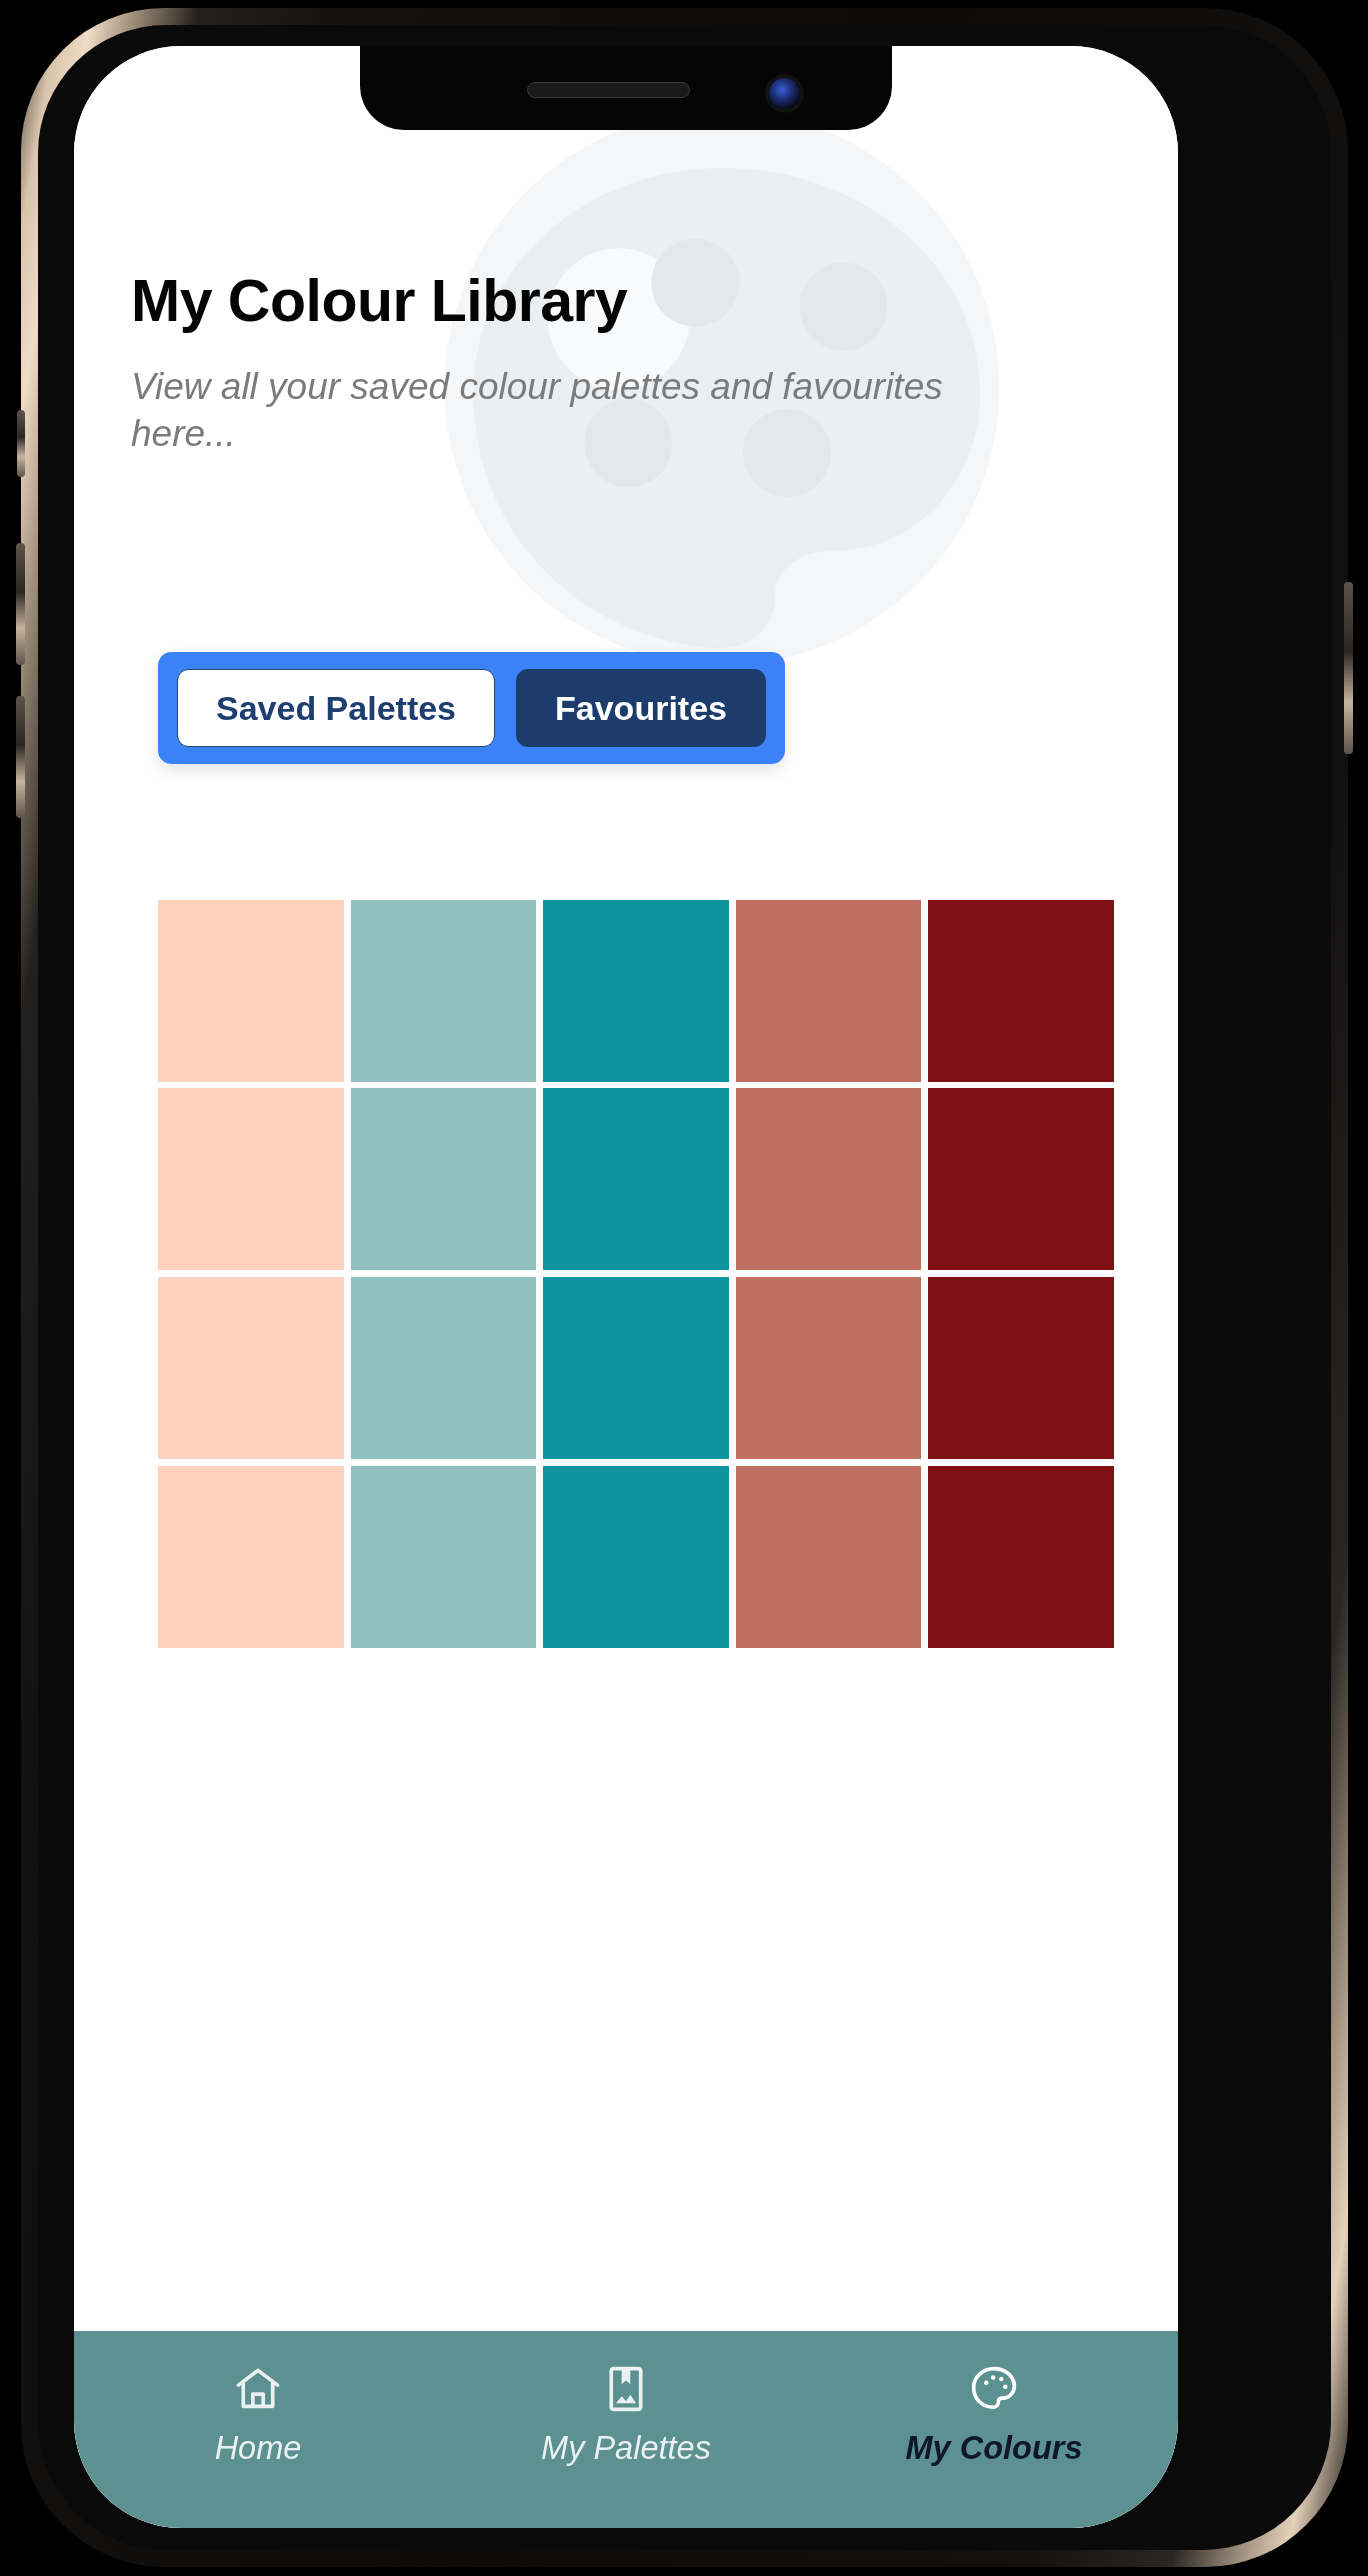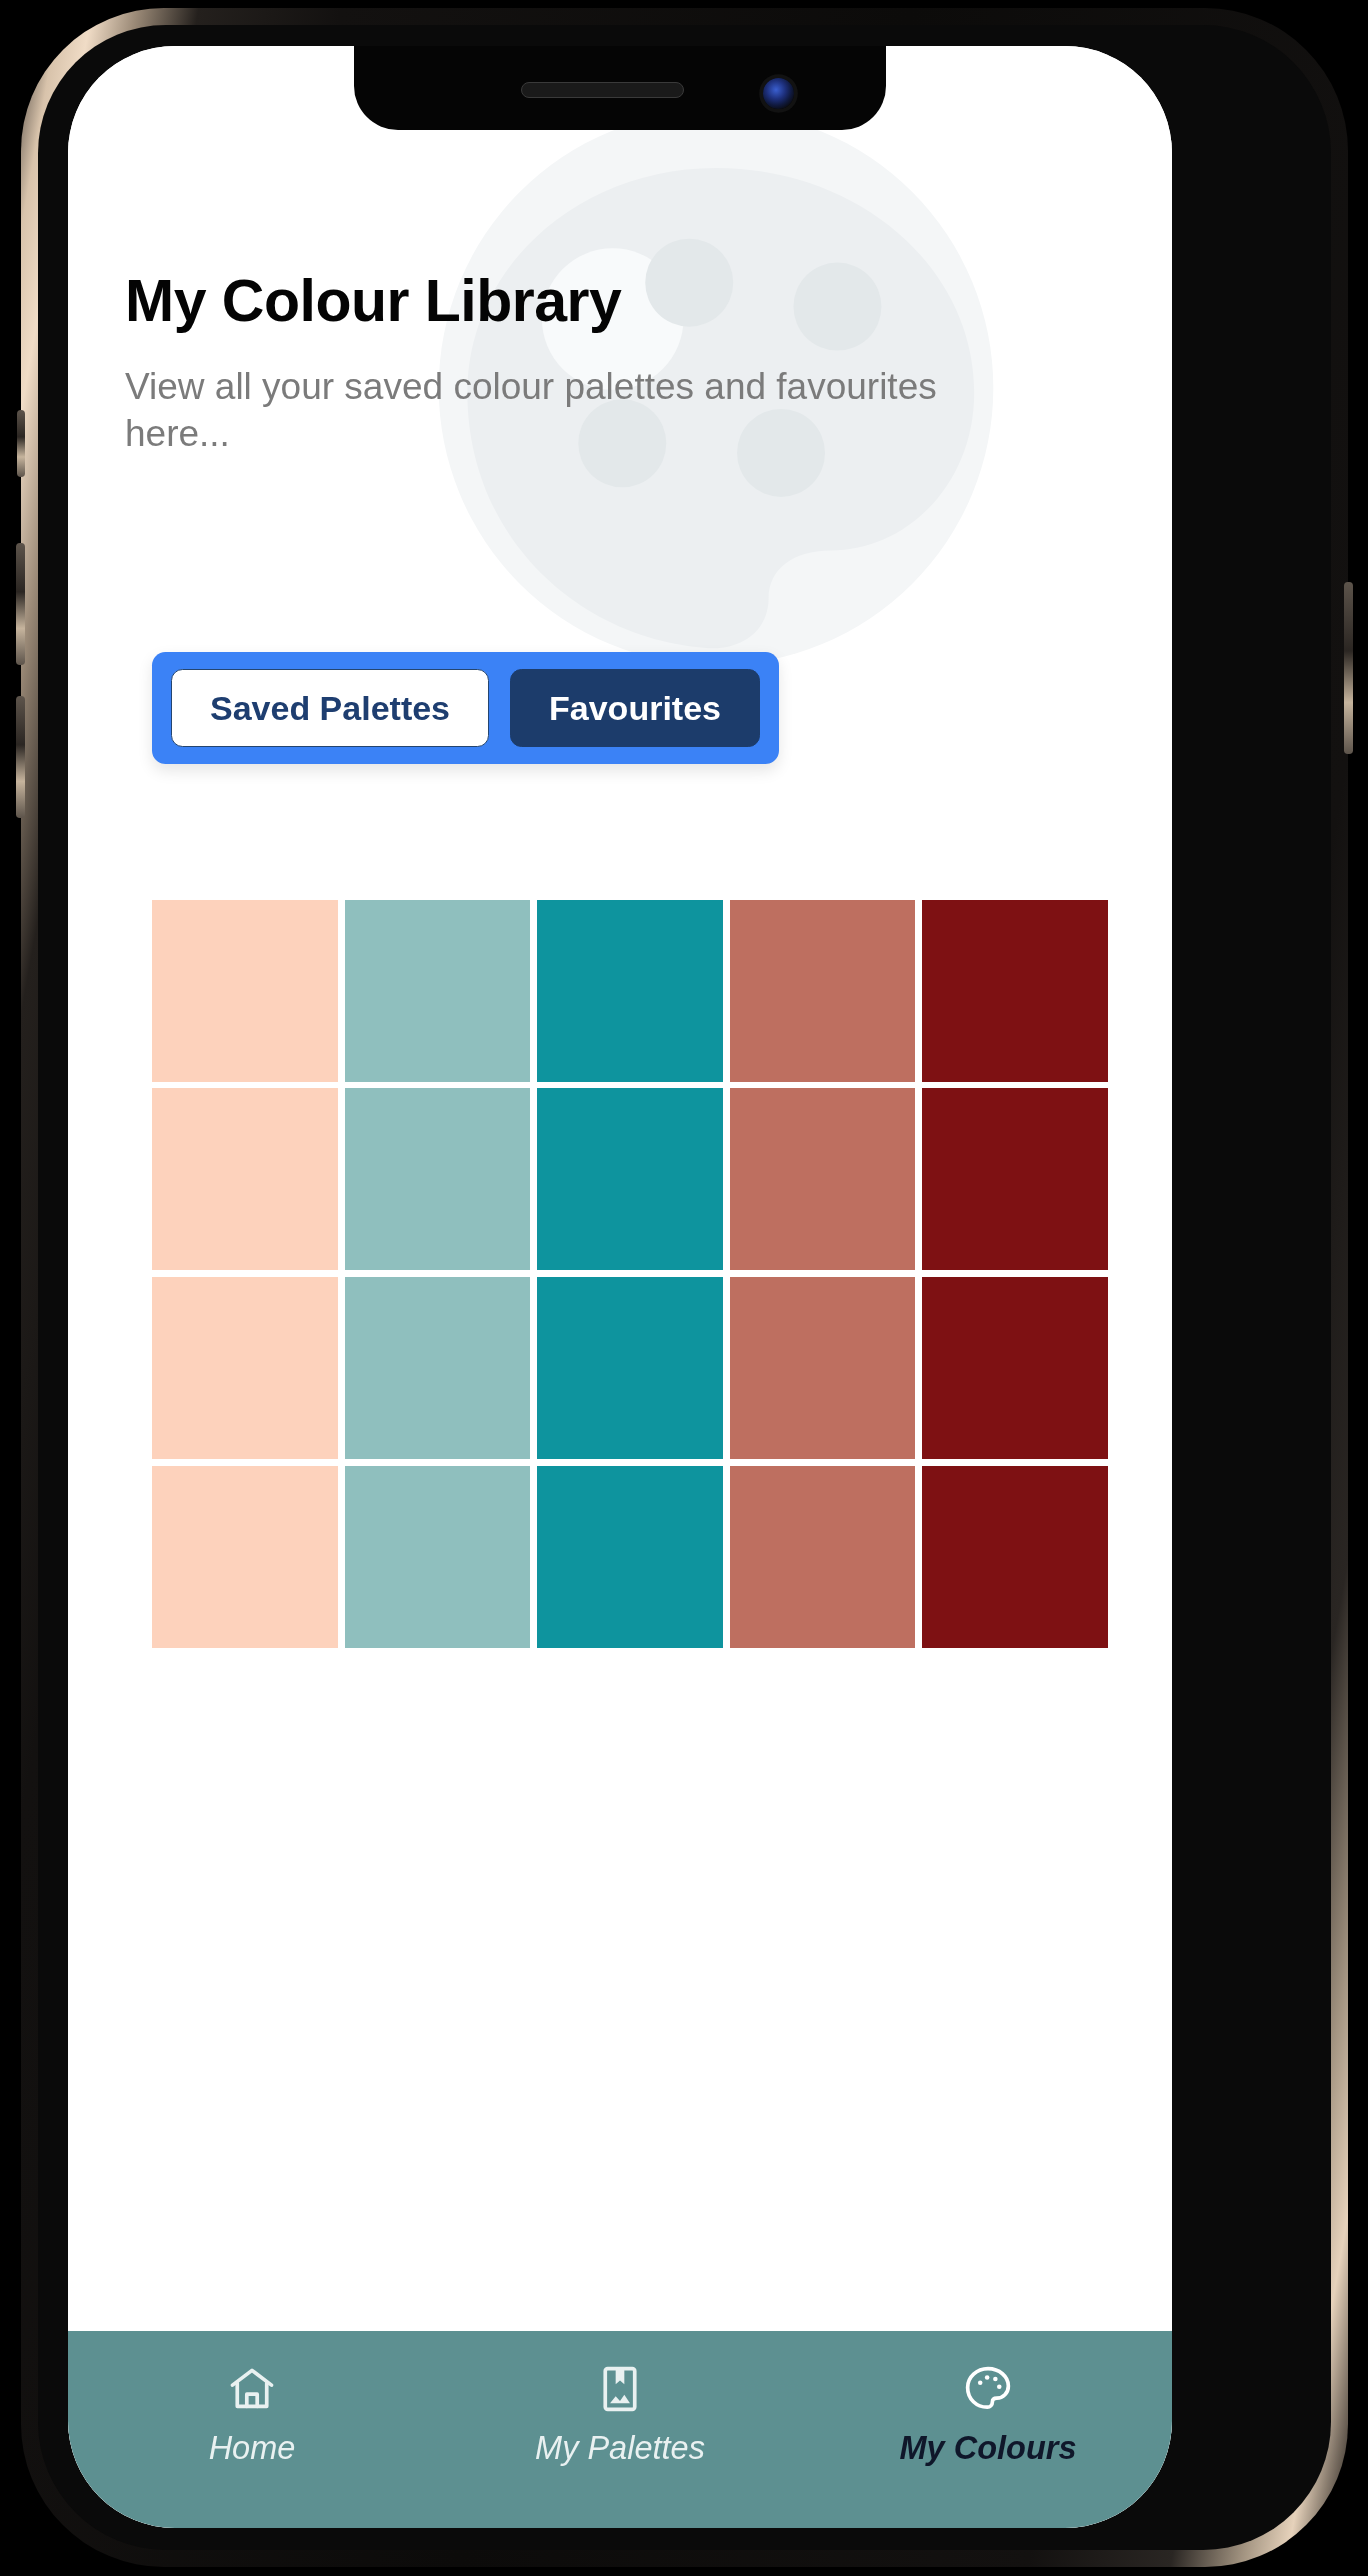--- a/index.html
+++ b/index.html
@@ -64,21 +64,21 @@
     border-radius: 3.8px;
   }
   #btn-mute   { left: -3.8px; top: 402px;  width: 7.6px;  height: 67px; }
   #btn-volup  { left: -4.8px; top: 535px;  width: 8.6px;  height: 122px; }
   #btn-voldn  { left: -4.8px; top: 688px;  width: 8.6px;  height: 122px; }
   #btn-power  { right: -4.8px; top: 574px; width: 8.6px;  height: 172px; }
 
   
   #screen {
     position: absolute;
-    left: 47px;
+    left: 53px;
     top: 38px;
     width: 1104px;
     height: 2482px;
     border-radius: 107px;
     background: #ffffff;
     overflow: hidden;
   }
 
   
   #notch {
@@ -145,20 +145,21 @@
     letter-spacing: -0.5px;
     line-height: 1;
   }
   #page-subtitle {
     margin-top: 32.5px;
     font-size: 37px;
     font-weight: 400;
     color: #7b7b7b;
     line-height: 1.28;
     max-width: 861px;
+    font-style: italic;
   }
 
   
   #tabbar-wrap {
     position: absolute;
     left: 84px;
     top: 606px;
     z-index: 6;
   }
   #tabbar {

